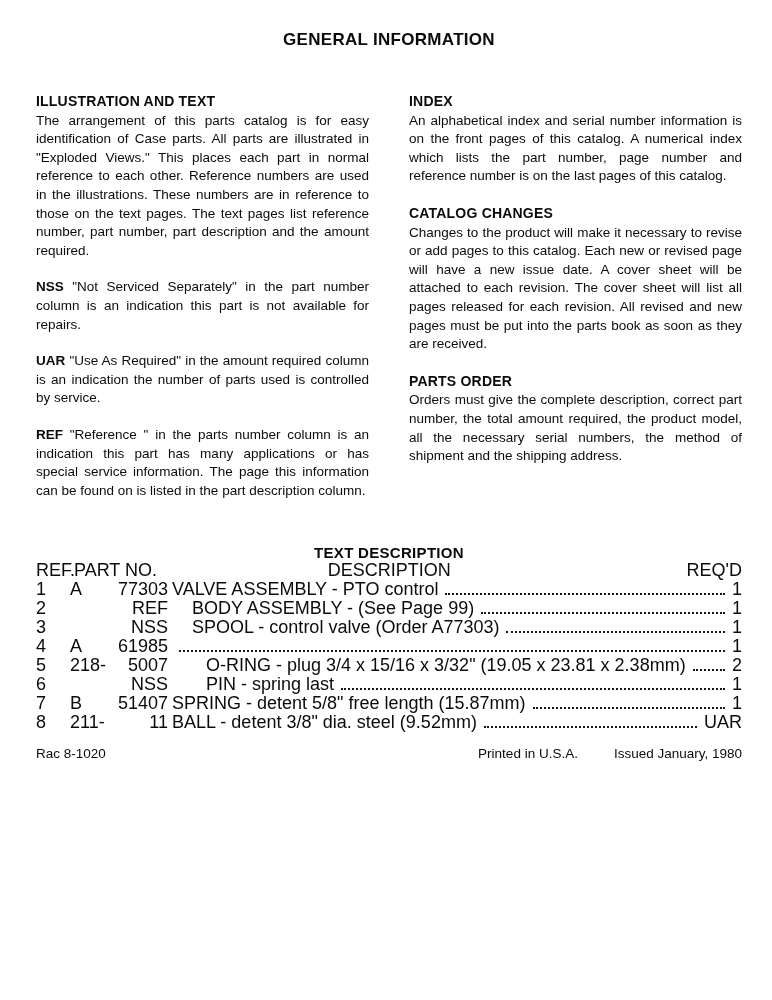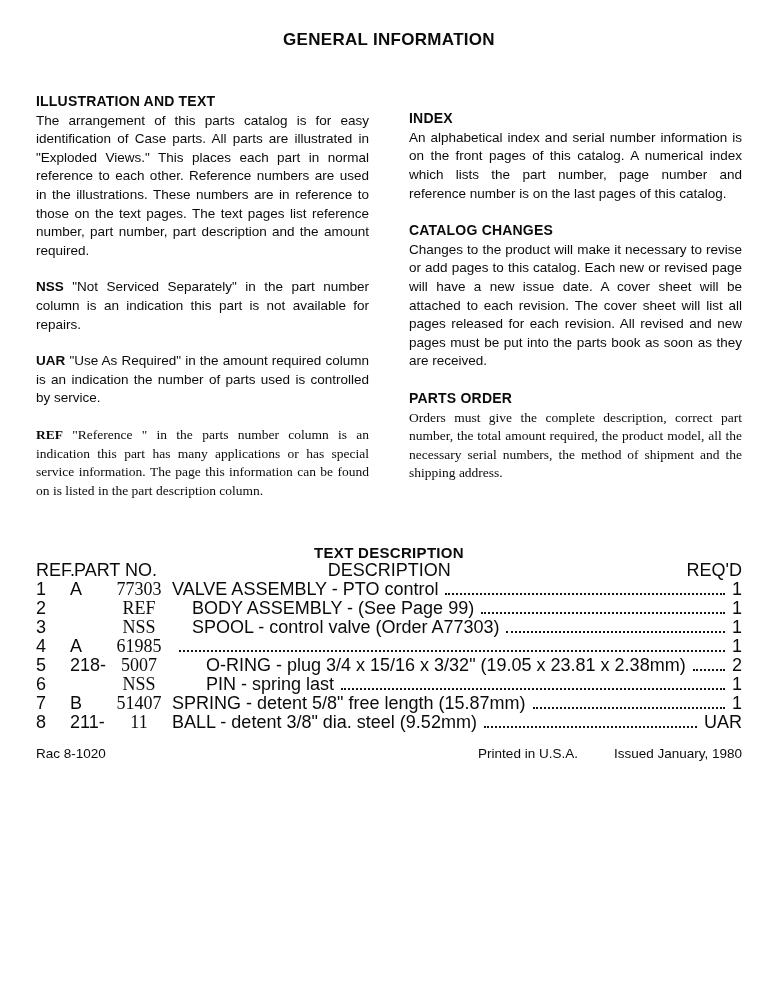--- a/index.html
+++ b/index.html
@@ -16,52 +16,51 @@
     font-size: 17px;
     font-weight: bold;
     letter-spacing: 0.3px;
     margin-top: 4px;
   }
 
   .cols {
     display: flex;
     gap: 40px;
     margin-top: 42px;
-    align-items: center;
   }
   .col { width: 337px; font-size: 13.5px; line-height: 18.6px; text-align: justify; }
 
   .sec-heading {
     font-size: 14px;
     font-weight: bold;
     letter-spacing: 0.2px;
     margin: 0 0 1px 0;
     text-align: left;
   }
   .para { margin: 0 0 18px 0; }
-  .para:last-child { margin-bottom: 0; font-family: Liberation Serif, serif; }
+  .para:last-child { margin-bottom: 0; }
   .lead { font-weight: bold; }
 
   .centered-heading {
     text-align: center;
     font-size: 15px;
     font-weight: bold;
     letter-spacing: 0.3px;
   }
   .text-desc { margin-top: 44px; }
   .full-para {
     font-size: 13.5px; line-height: 19px; text-align: justify;
     margin-top: 12px;
   }
 
   .parts-table { font-size: 18px; }
   .trow { display: flex; line-height: 19px; align-items: baseline; }
   .c-ref { width: 34px; flex: none; }
   .c-prefix { width: 40px; flex: none; }
-  .c-num { width: 58px; flex: none; text-align: center; font-family: Liberation Serif, serif; }
+  .c-num { width: 58px; flex: none; text-align: right; }
   .c-desc { flex: 1; display: flex; padding-left: 4px; min-width: 0; }
   .desc-text { white-space: nowrap; }
   .ind1 .desc-text { padding-left: 20px; }
   .ind2 .desc-text { padding-left: 34px; }
   .dots {
     flex: 1;
     min-width: 10px;
     margin: 0 7px 4px 7px;
     border-bottom: 2px dotted #151515;
     align-self: flex-end;

